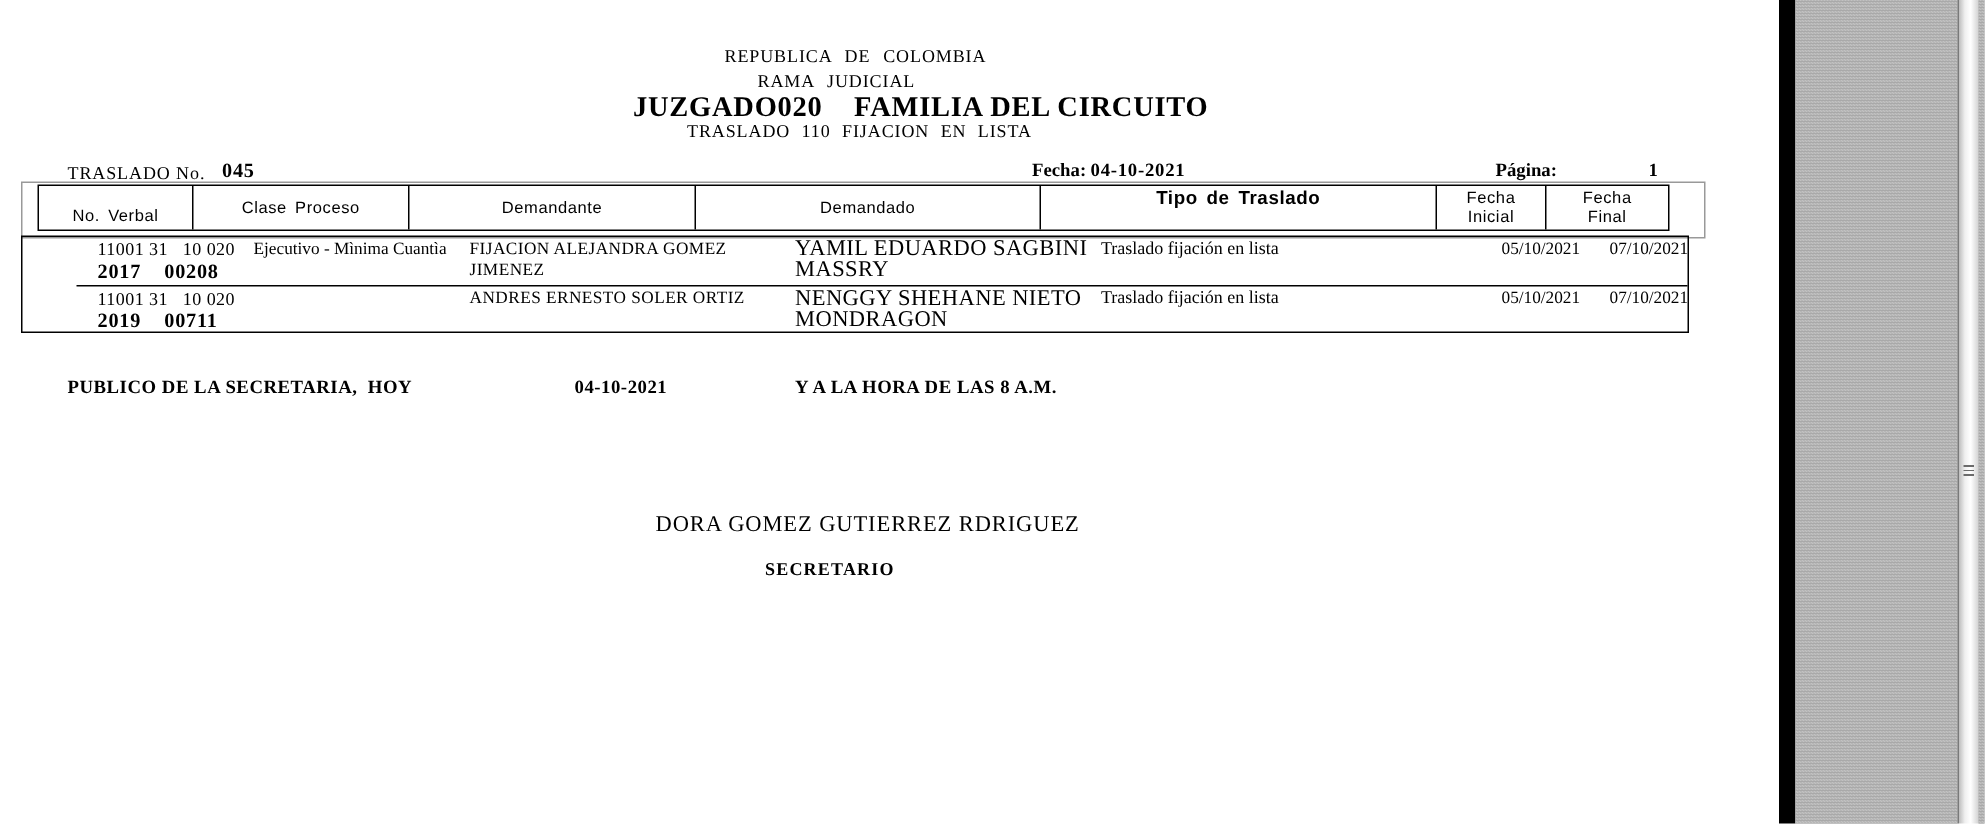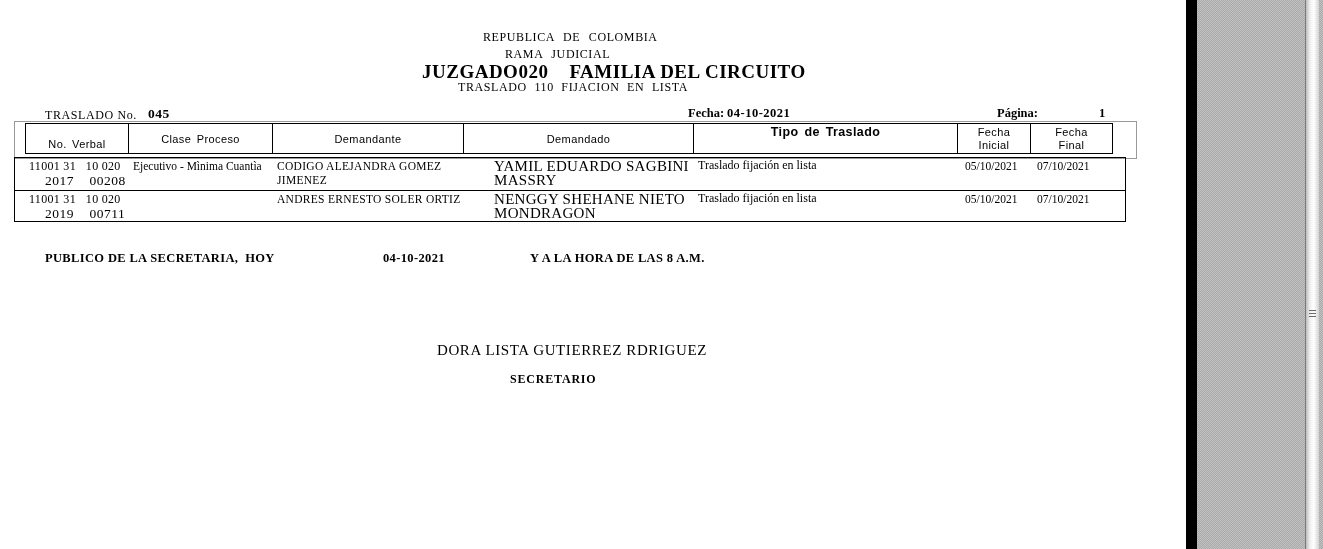--- a/index.html
+++ b/index.html
@@ -38,27 +38,27 @@
   .hc{box-sizing:border-box;border-right:1px solid #000;display:flex;flex-direction:column;align-items:center;}
   .hc:last-child{border-right:none;}
   .hc-no{width:103px;justify-content:flex-end;padding-bottom:3px;}
   .hc-clase{width:144px;justify-content:center;}
   .hc-dmte{width:191px;justify-content:center;}
   .hc-dmdo{width:230px;justify-content:center;align-items:center;}
   .hc-tipo{width:264px;justify-content:flex-start;padding-top:1px;font-weight:bold;font-size:12.5px;}
   .hc-fi{width:73px;justify-content:flex-start;padding-top:2px;line-height:13px;}
   .hc-ff{flex:1;justify-content:flex-start;padding-top:2px;line-height:13px;}
 
-  .t-body{left:14px;top:157px;width:1112px;height:65px;box-sizing:border-box;border:1px solid #000;}
+  .t-body{left:14px;top:157px;width:1112px;height:65px;box-sizing:border-box;border:1px solid #000;padding-left:36px;}
   .trow{position:relative;height:32px;}
   .trow.first{border-bottom:1px solid #000;box-sizing:border-box;height:33px;}
   .trow .cell{position:absolute;}
   .c-proceso{left:14px;top:1px;width:110px;font-size:12px;}
   .c-proceso .l1{display:block;letter-spacing:.3px;}
-  .c-proceso .l2{display:block;margin-left:16px;margin-top:-1px;font-weight:normal;font-size:13.5px;letter-spacing:.5px;}
+  .c-proceso .l2{display:block;margin-left:0;margin-top:-1px;font-weight:bold;font-size:13.5px;letter-spacing:.5px;}
   .c-clase{left:118px;top:2px;width:142px;font-size:11.5px;line-height:13.5px;}
   .c-dmte{left:262px;top:2px;width:200px;font-size:11.5px;line-height:13.5px;letter-spacing:.3px;}
   .c-dmdo{left:479px;top:2px;width:205px;font-size:15px;line-height:13.5px;letter-spacing:.3px;}
   .c-tipo{left:683px;top:0;width:260px;font-size:12px;}
   .c-fi{left:950px;top:2px;width:72px;font-size:11.5px;}
   .c-ff{left:1022px;top:2px;width:80px;font-size:11.5px;}
 
   
   .notice{left:45px;top:250px;width:860px;font-weight:bold;font-size:12.5px;letter-spacing:.35px;line-height:15px;}
   .notice .line2{position:relative;display:block;margin-top:1px;height:15px;}
@@ -138,21 +138,21 @@
       </div>
     </div>
 
     <div class="abs t-body">
       <div class="trow first">
         <div class="cell c-proceso">
           <span class="l1 pre">11001 31   10 020</span>
           <span class="l2 pre">2017    00208</span>
         </div>
         <div class="cell c-clase">Ejecutivo - Mìnima Cuantìa</div>
-        <div class="cell c-dmte">CODIGO ALEJANDRA GOMEZ JIMENEZ</div>
+        <div class="cell c-dmte">FIJACION ALEJANDRA GOMEZ JIMENEZ</div>
         <div class="cell c-dmdo">YAMIL EDUARDO SAGBINI MASSRY</div>
         <div class="cell c-tipo">Traslado fijación en lista</div>
         <div class="cell c-fi">05/10/2021</div>
         <div class="cell c-ff">07/10/2021</div>
       </div>
       <div class="trow">
         <div class="cell c-proceso">
           <span class="l1 pre">11001 31   10 020</span>
           <span class="l2 pre">2019    00711</span>
         </div>
@@ -165,21 +165,21 @@
     </div>
 
     <div class="abs notice">
       <span class="line2">
         <span class="pre">PUBLICO DE LA SECRETARIA,  HOY</span>
         <span class="date">04-10-2021</span>
         <span class="suffix">Y A LA HORA DE LAS 8 A.M.</span>
       </span>
     </div>
 
-    <div class="abs sig-name">DORA LISTA GUTIERREZ RDRIGUEZ</div>
+    <div class="abs sig-name">DORA GOMEZ GUTIERREZ RDRIGUEZ</div>
     <div class="abs sig-title">SECRETARIO</div>
 
   </div>
 
   <div class="abs chrome-black"></div>
   <div class="abs chrome-dither dither"></div>
   <div class="abs chrome-splitter">
     <div class="splitter-grip"></div>
   </div>
   <div class="abs chrome-edge dither"></div>

